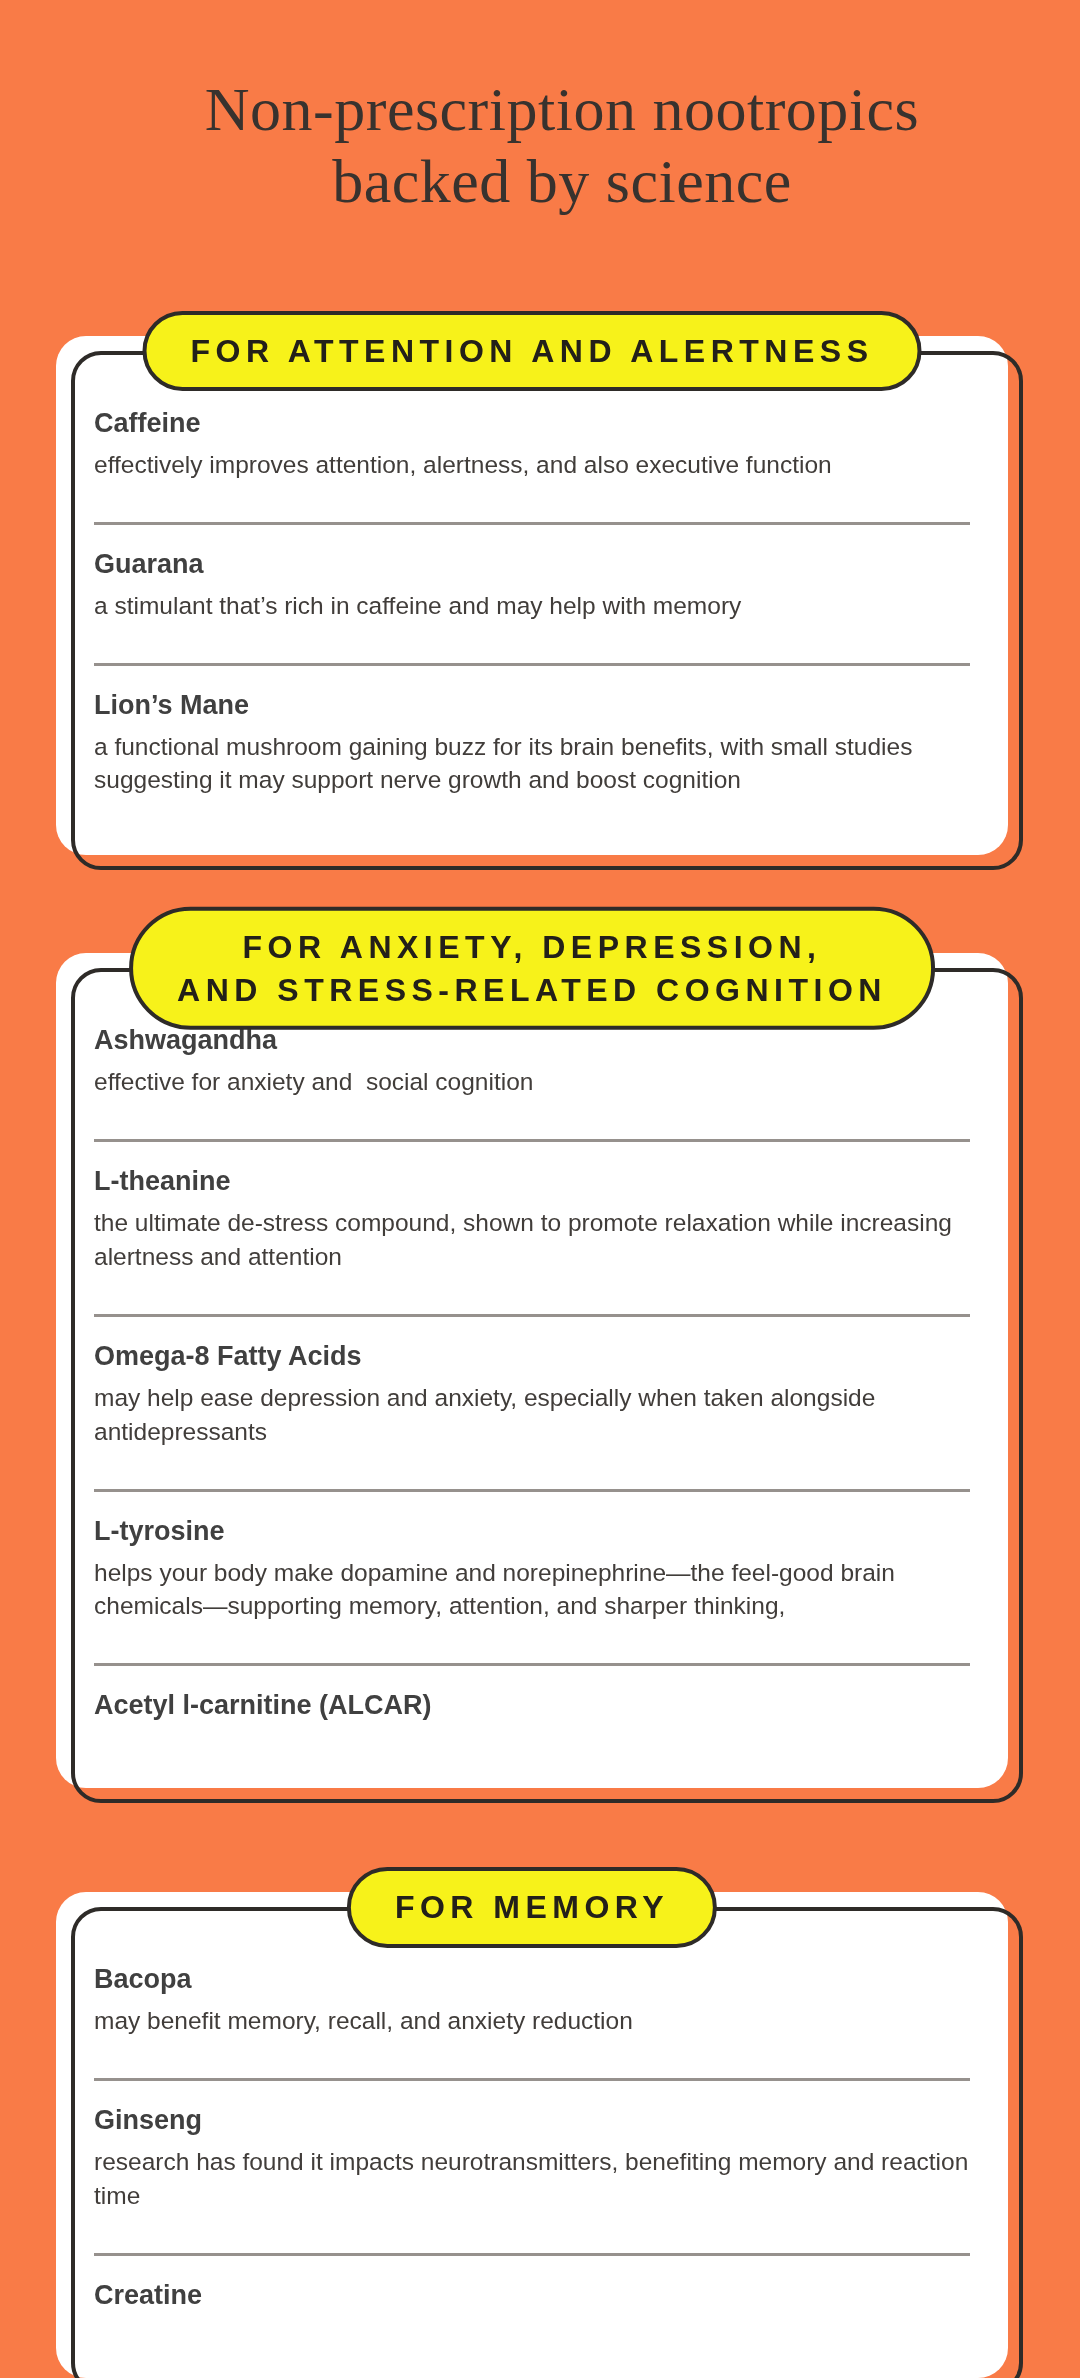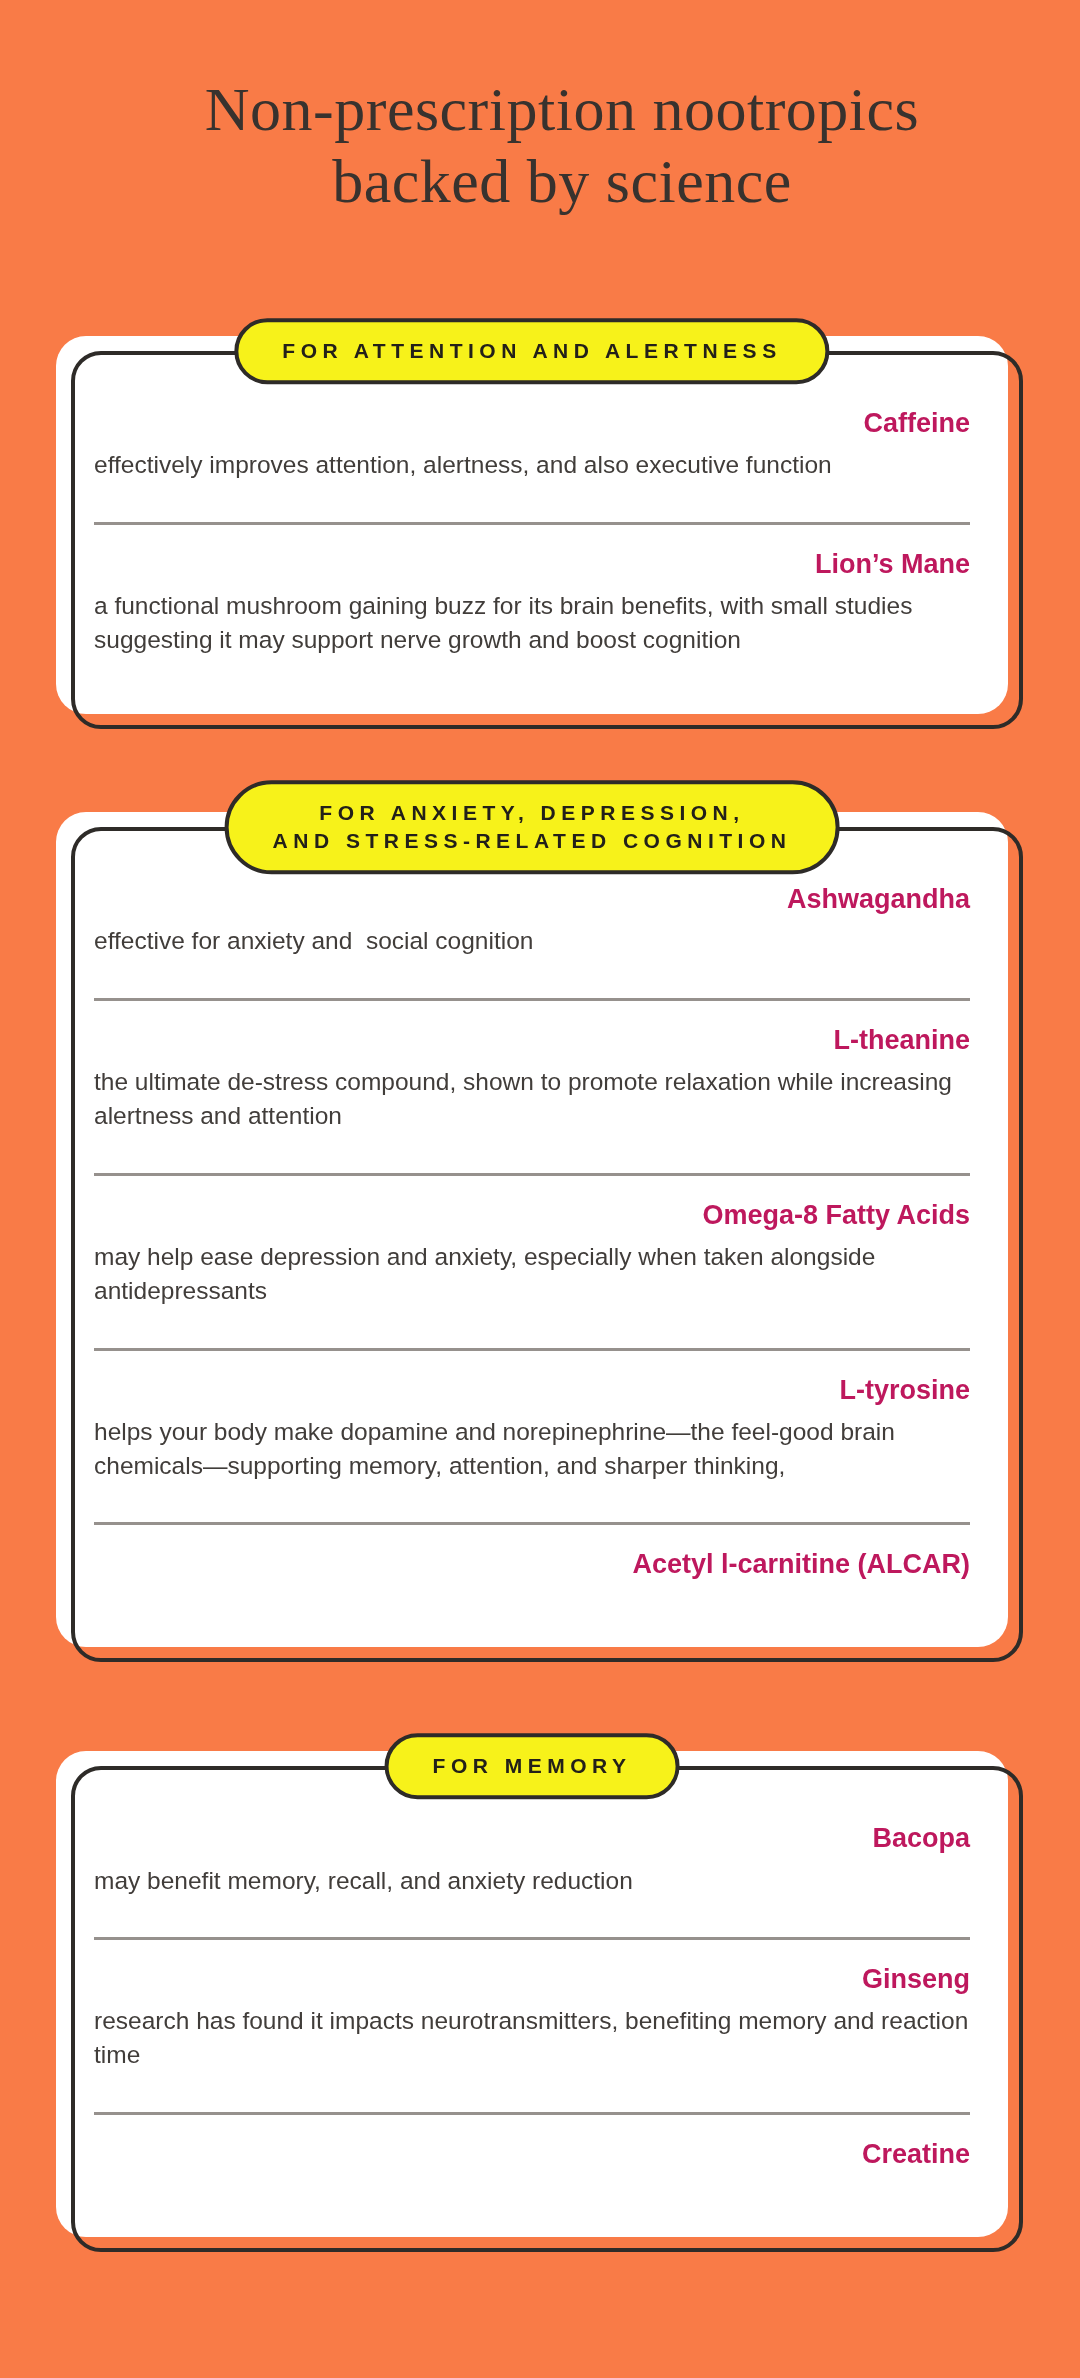--- a/index.html
+++ b/index.html
@@ -59,45 +59,44 @@
     z-index: 3;
     background: var(--yellow, #F7F21A);
     border: 4px solid var(--ink, #2E2B28);
     border-radius: 999px;
     padding: 15px 44px;
     text-align: center;
     white-space: nowrap;
   }
   .badge-line {
     display: block;
-    font-size: 21px;
+    font-size: 32px;
     font-weight: 700;
     letter-spacing: 5.5px;
     line-height: 1.32;
     color: #232019;
   }
 
   
   .items { }
   .item { padding: 20px 0; }
   .item .item-divider {
     display: none;
   }
   .item + .item .item-divider {
     display: block;
     border-top: 3px solid var(--divider, #96918D);
     margin: 0 0 22px 0;
   }
   .item-name {
     font-size: 27px;
     font-weight: 700;
-    color: #be185d;
+    color: #404040;
     line-height: 1.3;
     margin-bottom: 7px;
-    text-align: right;
   }
   .item-desc {
     font-size: 24.5px;
     color: #413D3A;
     line-height: 1.38;
     white-space: pre-wrap;
     max-width: 920px;
   }
 </style>
 </head>
@@ -114,20 +113,25 @@
   <section class="section section-1">
     <div class="card-wrap">
       <div class="card">
         <div class="items">
   <div class="item">
 
     <div class="item-name">Caffeine</div>
     <div class="item-desc">effectively improves attention, alertness, and also executive function</div>
   </div>
 
+  <div class="item">
+    <div class="item-divider"></div>
+    <div class="item-name">Guarana</div>
+    <div class="item-desc">a stimulant that’s rich in caffeine and may help with memory</div>
+  </div>
 
   <div class="item">
     <div class="item-divider"></div>
     <div class="item-name">Lion’s Mane</div>
     <div class="item-desc">a functional mushroom gaining buzz for its brain benefits, with small studies suggesting it may support nerve growth and boost cognition</div>
   </div>
 </div>
       </div>
       <div class="card-outline"></div>
       <div class="badge">

